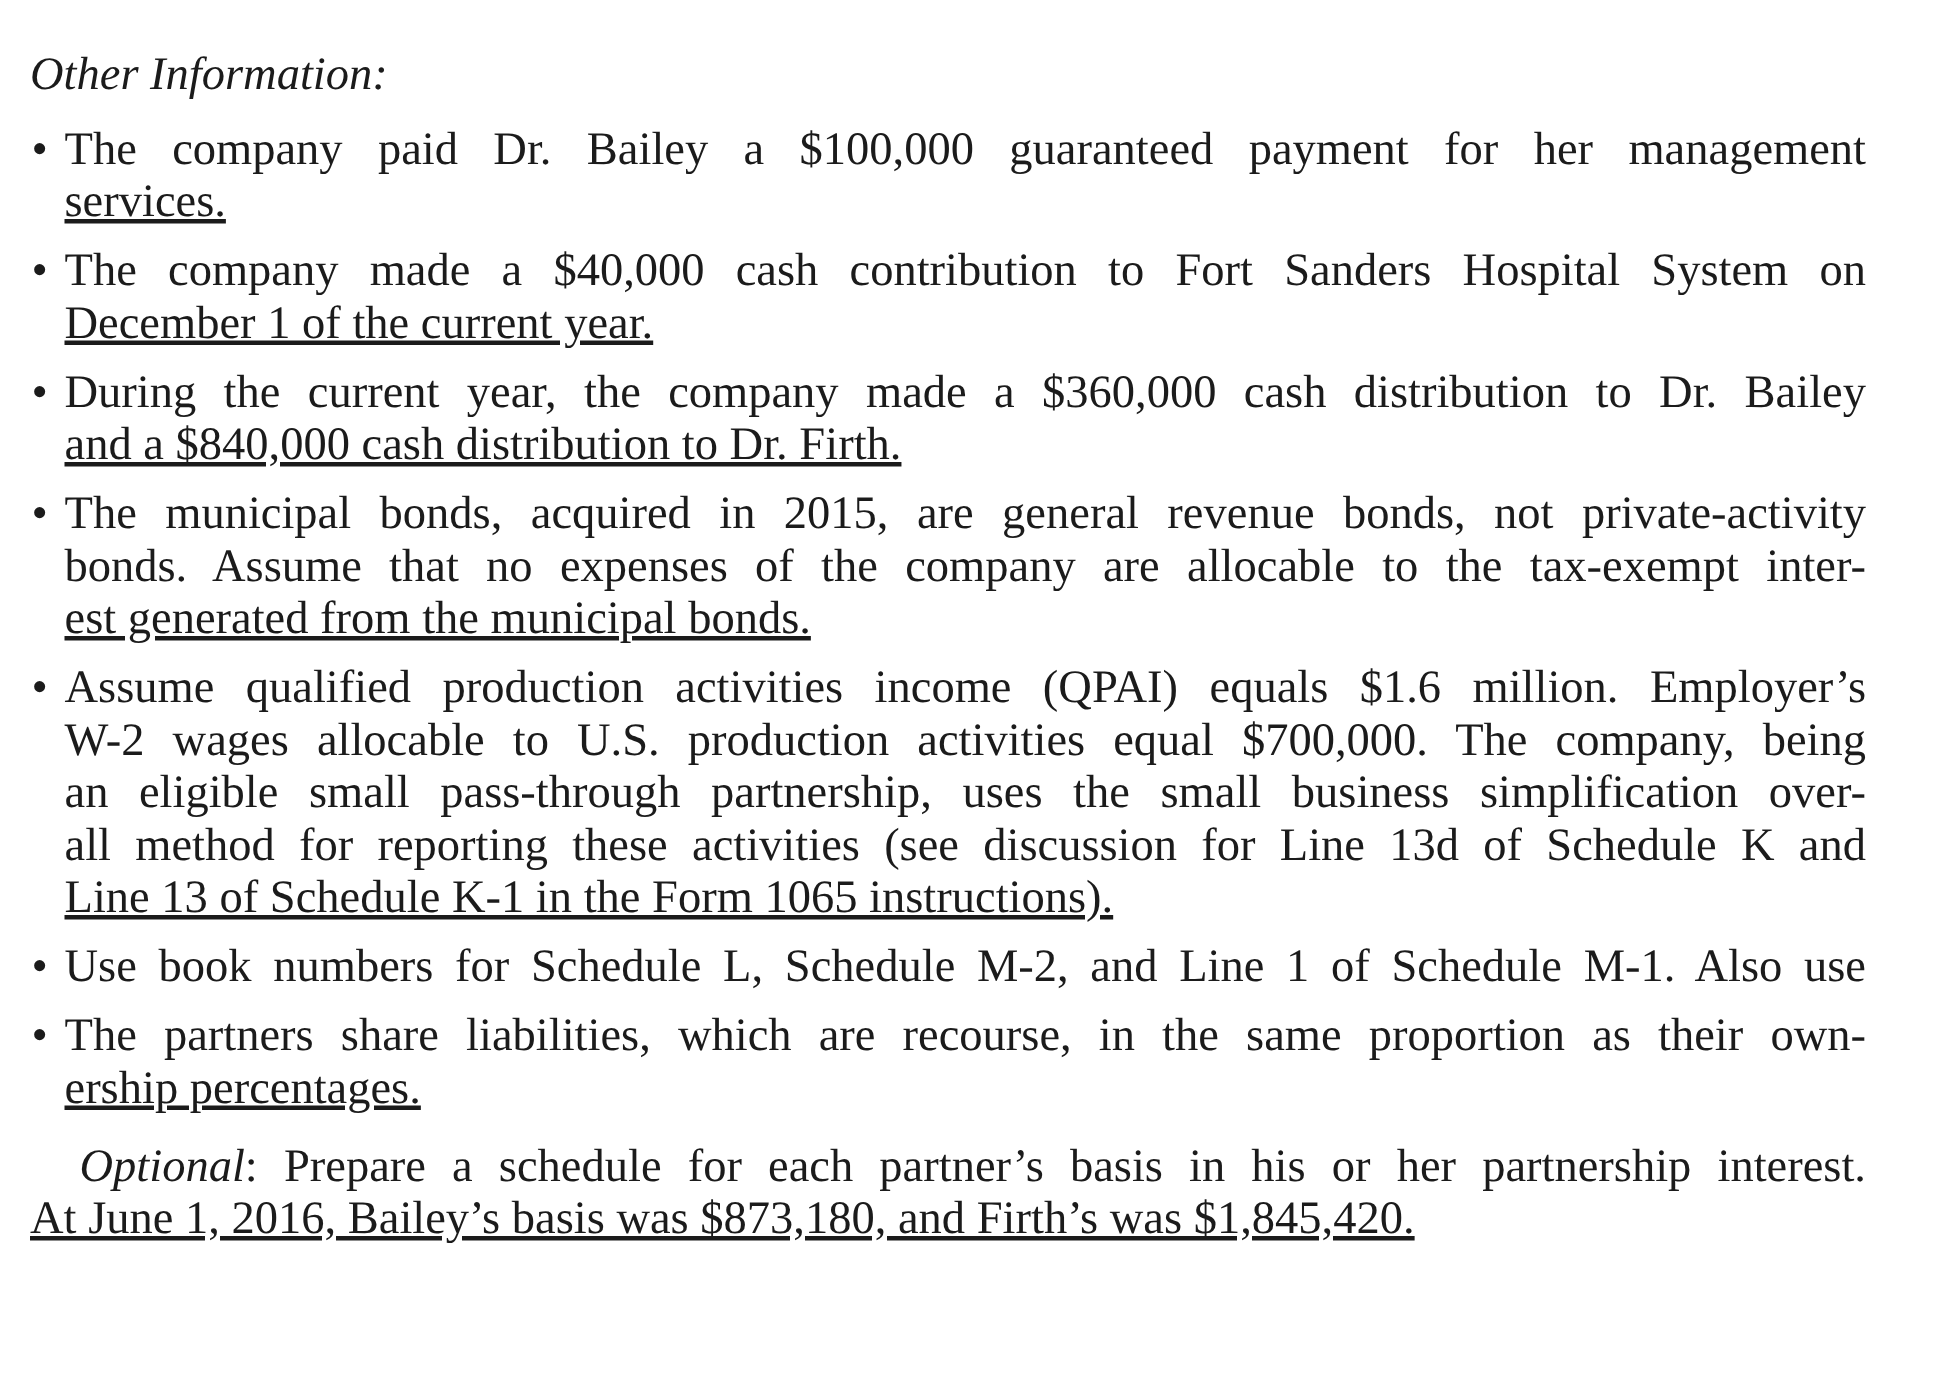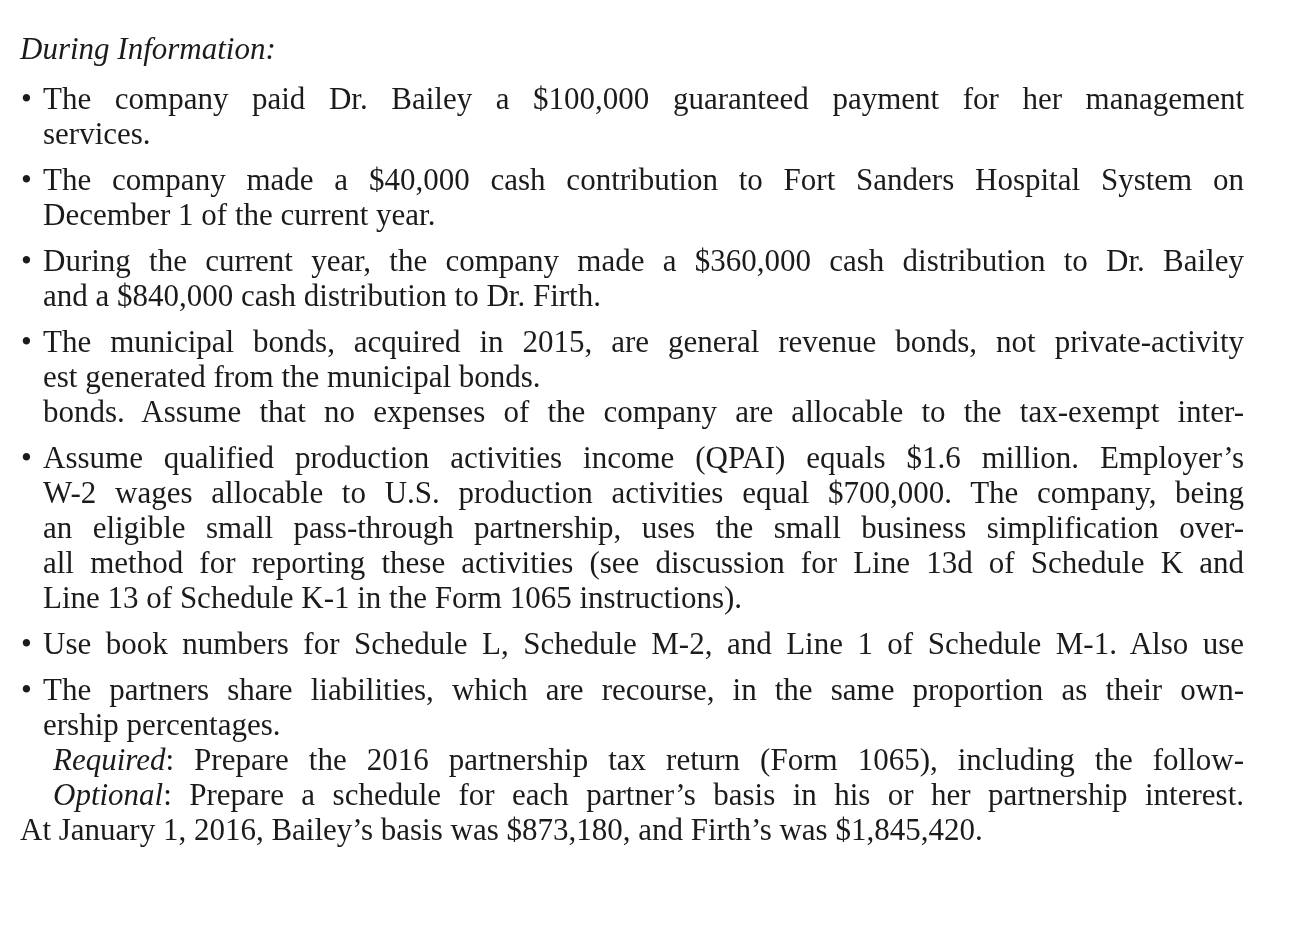--- a/index.html
+++ b/index.html
@@ -23,68 +23,69 @@
   ul.bullets {
     list-style: none;
     margin: 0;
     padding: 0;
   }
   li.bullet {
     position: relative;
     padding-left: 23px;
     margin-bottom: 11px;
   }
-  li.bullet:last-child { margin-bottom: 0; }
+  li.bullet:last-child { margin-bottom: 17px; }
   li.bullet::before {
     content: "\2022";
     position: absolute;
     left: 1px;
     top: 0;
   }
   .line {
     display: block;
     text-align: justify;
     text-align-last: justify;
   }
   .line.last {
     text-align: left;
     text-align-last: left;
+    text-decoration: underline;
   }
   p.para { margin: 0; }
   p.para .line.indent { text-indent: 33px; }
   em.lead { font-style: italic; }
 </style>
 </head>
 <body>
 
 <div class="page">
 
-  <p class="heading">During Information:</p>
+  <p class="heading">Other Information:</p>
 
   <ul class="bullets">
 
     <li class="bullet">
       <span class="line">The company paid Dr. Bailey a $100,000 guaranteed payment for her management</span>
       <span class="line last">services.</span>
     </li>
 
     <li class="bullet">
       <span class="line">The company made a $40,000 cash contribution to Fort Sanders Hospital System on</span>
       <span class="line last">December 1 of the current year.</span>
     </li>
 
     <li class="bullet">
       <span class="line">During the current year, the company made a $360,000 cash distribution to Dr. Bailey</span>
       <span class="line last">and a $840,000 cash distribution to Dr. Firth.</span>
     </li>
 
     <li class="bullet">
       <span class="line">The municipal bonds, acquired in 2015, are general revenue bonds, not private-activity</span>
+      <span class="line">bonds. Assume that no expenses of the company are allocable to the tax-exempt inter-</span>
       <span class="line last">est generated from the municipal bonds.</span>
-      <span class="line">bonds. Assume that no expenses of the company are allocable to the tax-exempt inter-</span>
     </li>
 
     <li class="bullet">
       <span class="line">Assume qualified production activities income (QPAI) equals $1.6 million. Employer’s</span>
       <span class="line">W-2 wages allocable to U.S. production activities equal $700,000. The company, being</span>
       <span class="line">an eligible small pass-through partnership, uses the small business simplification over-</span>
       <span class="line">all method for reporting these activities (see discussion for Line 13d of Schedule K and</span>
       <span class="line last">Line 13 of Schedule K-1 in the Form 1065 instructions).</span>
     </li>
 
@@ -93,21 +94,20 @@
     </li>
 
     <li class="bullet">
       <span class="line">The partners share liabilities, which are recourse, in the same proportion as their own-</span>
       <span class="line last">ership percentages.</span>
     </li>
 
   </ul>
 
   <p class="para">
-    <span class="line indent"><em class="lead">Required</em><span>: Prepare the 2016 partnership tax return (Form 1065), including the follow-</span></span>
   </p>
 
   <p class="para">
     <span class="line indent"><em class="lead">Optional</em><span>: Prepare a schedule for each partner’s basis in his or her partnership interest.</span></span>
-    <span class="line last">At January 1, 2016, Bailey’s basis was $873,180, and Firth’s was $1,845,420.</span>
+    <span class="line last">At June 1, 2016, Bailey’s basis was $873,180, and Firth’s was $1,845,420.</span>
   </p>
 
 </div>
 
 </body></html>

